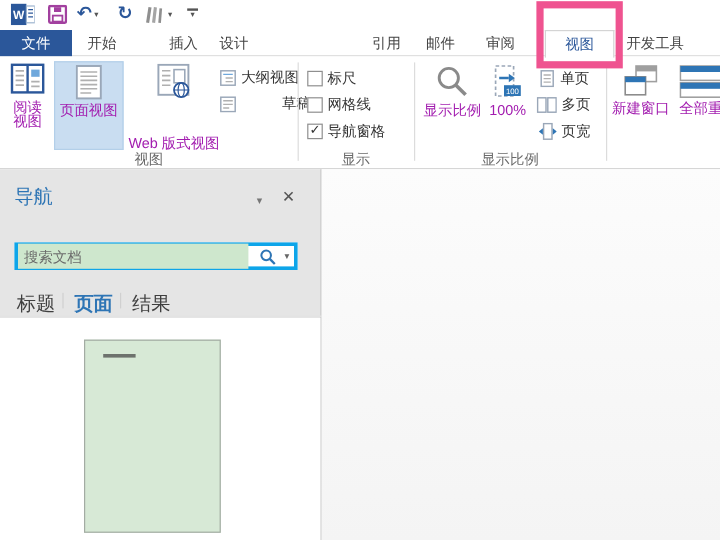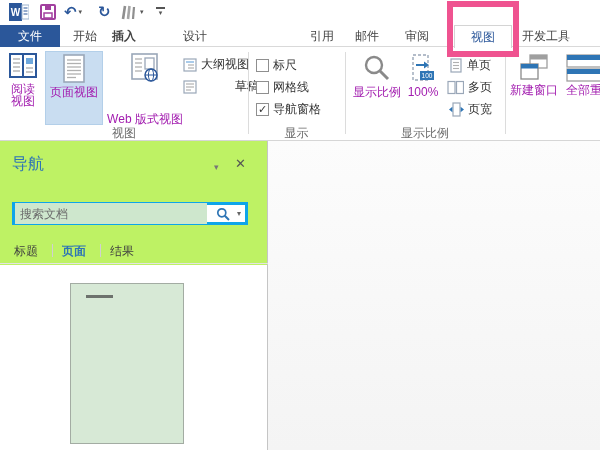--- a/index.html
+++ b/index.html
@@ -38,34 +38,34 @@
   .bigbtn .blab { margin-top:2px; line-height:12px; text-align:center; white-space:nowrap; }
   .bigbtn-sel { background:#c9ddf1; border:1px solid #b3cfe9; }
   .smallbtn { position:absolute; display:flex; align-items:center; font-size:12px; color:#333;
     white-space:nowrap; }
   .smallbtn svg, .smallbtn .cb { margin-right:4px; }
   .cb { width:13px; height:13px; border:1px solid #8f8f8f; background:#fff; font-size:11px;
     line-height:11px; text-align:center; color:#333; font-weight:bold; }
 
   
   .navpane { position:absolute; left:0; top:141px; width:268px; height:309px;
-    background:#bef264; border-right:1px solid #c5c5c5; }
+    background:#e5e5e5; border-right:1px solid #c5c5c5; }
   .nav-title { position:absolute; left:12px; top:13px; font-size:16px; color:#2e75b5; }
   .nav-drop { position:absolute; left:214px; top:21px; font-size:9px; color:#777; }
   .nav-close { position:absolute; left:235px; top:15px; font-size:13px; color:#555; }
   .searchbox { position:absolute; left:12px; top:61px; width:236px; height:23px;
     border:3px solid #0ea5e9; background:#fff; display:flex; align-items:center; }
   .searchbox input { width:192px; height:21px; border:none; outline:none; background:#cee7cd;
     font-size:12px; padding-left:5px; color:#444;
     font-family:"Liberation Sans","DejaVu Sans",sans-serif; }
   .searchbox input::placeholder { color:#6b6b6b; opacity:1; }
   .search-drop { font-size:8px; color:#666; margin-left:7px; }
   .navtabs { position:absolute; left:0; top:96px; width:268px; height:27px;
     border-bottom:1px solid #e3e3e3; }
-  .navtab { position:absolute; top:6px; font-size:12px; color:#3f3f3f; }
+  .navtab { position:absolute; top:6px; font-size:16px; color:#3f3f3f; }
   .navtab-active { color:#2e75b5; font-weight:bold; }
   .navtab-sep { position:absolute; top:7px; width:1px; height:13px; background:#d0d0d0; }
   .nav-content { position:absolute; left:0; top:124px; width:267px; height:185px; background:#fff; }
   .thumb { position:absolute; left:70px; top:18px; width:114px; height:161px;
     background:#d7e9d6; border:1px solid #a3aca3; }
   .thumb-text { position:absolute; left:15px; top:11px; width:27px; height:3px;
     background:#4a4a4a; opacity:.75; }
 
   
   .docarea { position:absolute; left:268px; top:141px; width:332px; height:309px;
@@ -111,21 +111,21 @@
     </div>
     <div class="qat-item qat-custom" style="left:156px; top:7px;">
       <div class="qat-line"></div>
       <div class="qat-caret">▾</div>
     </div>
   </div>
 
   <div class="tabrow">
     <div class="rtab rtab-file" style="left:0; width:60px;">文件</div>
     <div class="rtab" style="left:63px; width:44px;">开始</div>
-    <div class="rtab" style="left:102px; width:44px;font-weight:bold;">插入</div>
+    <div class="rtab" style="left:131px; width:44px;">插入</div>
     <div class="rtab" style="left:173px; width:44px;">设计</div>
     <div class="rtab" style="left:300px; width:44px;">引用</div>
     <div class="rtab" style="left:345px; width:44px;">邮件</div>
     <div class="rtab" style="left:395px; width:44px;">审阅</div>
     <div class="rtab-active" style="left:454px; width:58px;">视图</div>
     <div class="rtab" style="left:512px; width:68px;">开发工具</div>
   </div>
 
   <div class="pink-box"></div>
 

